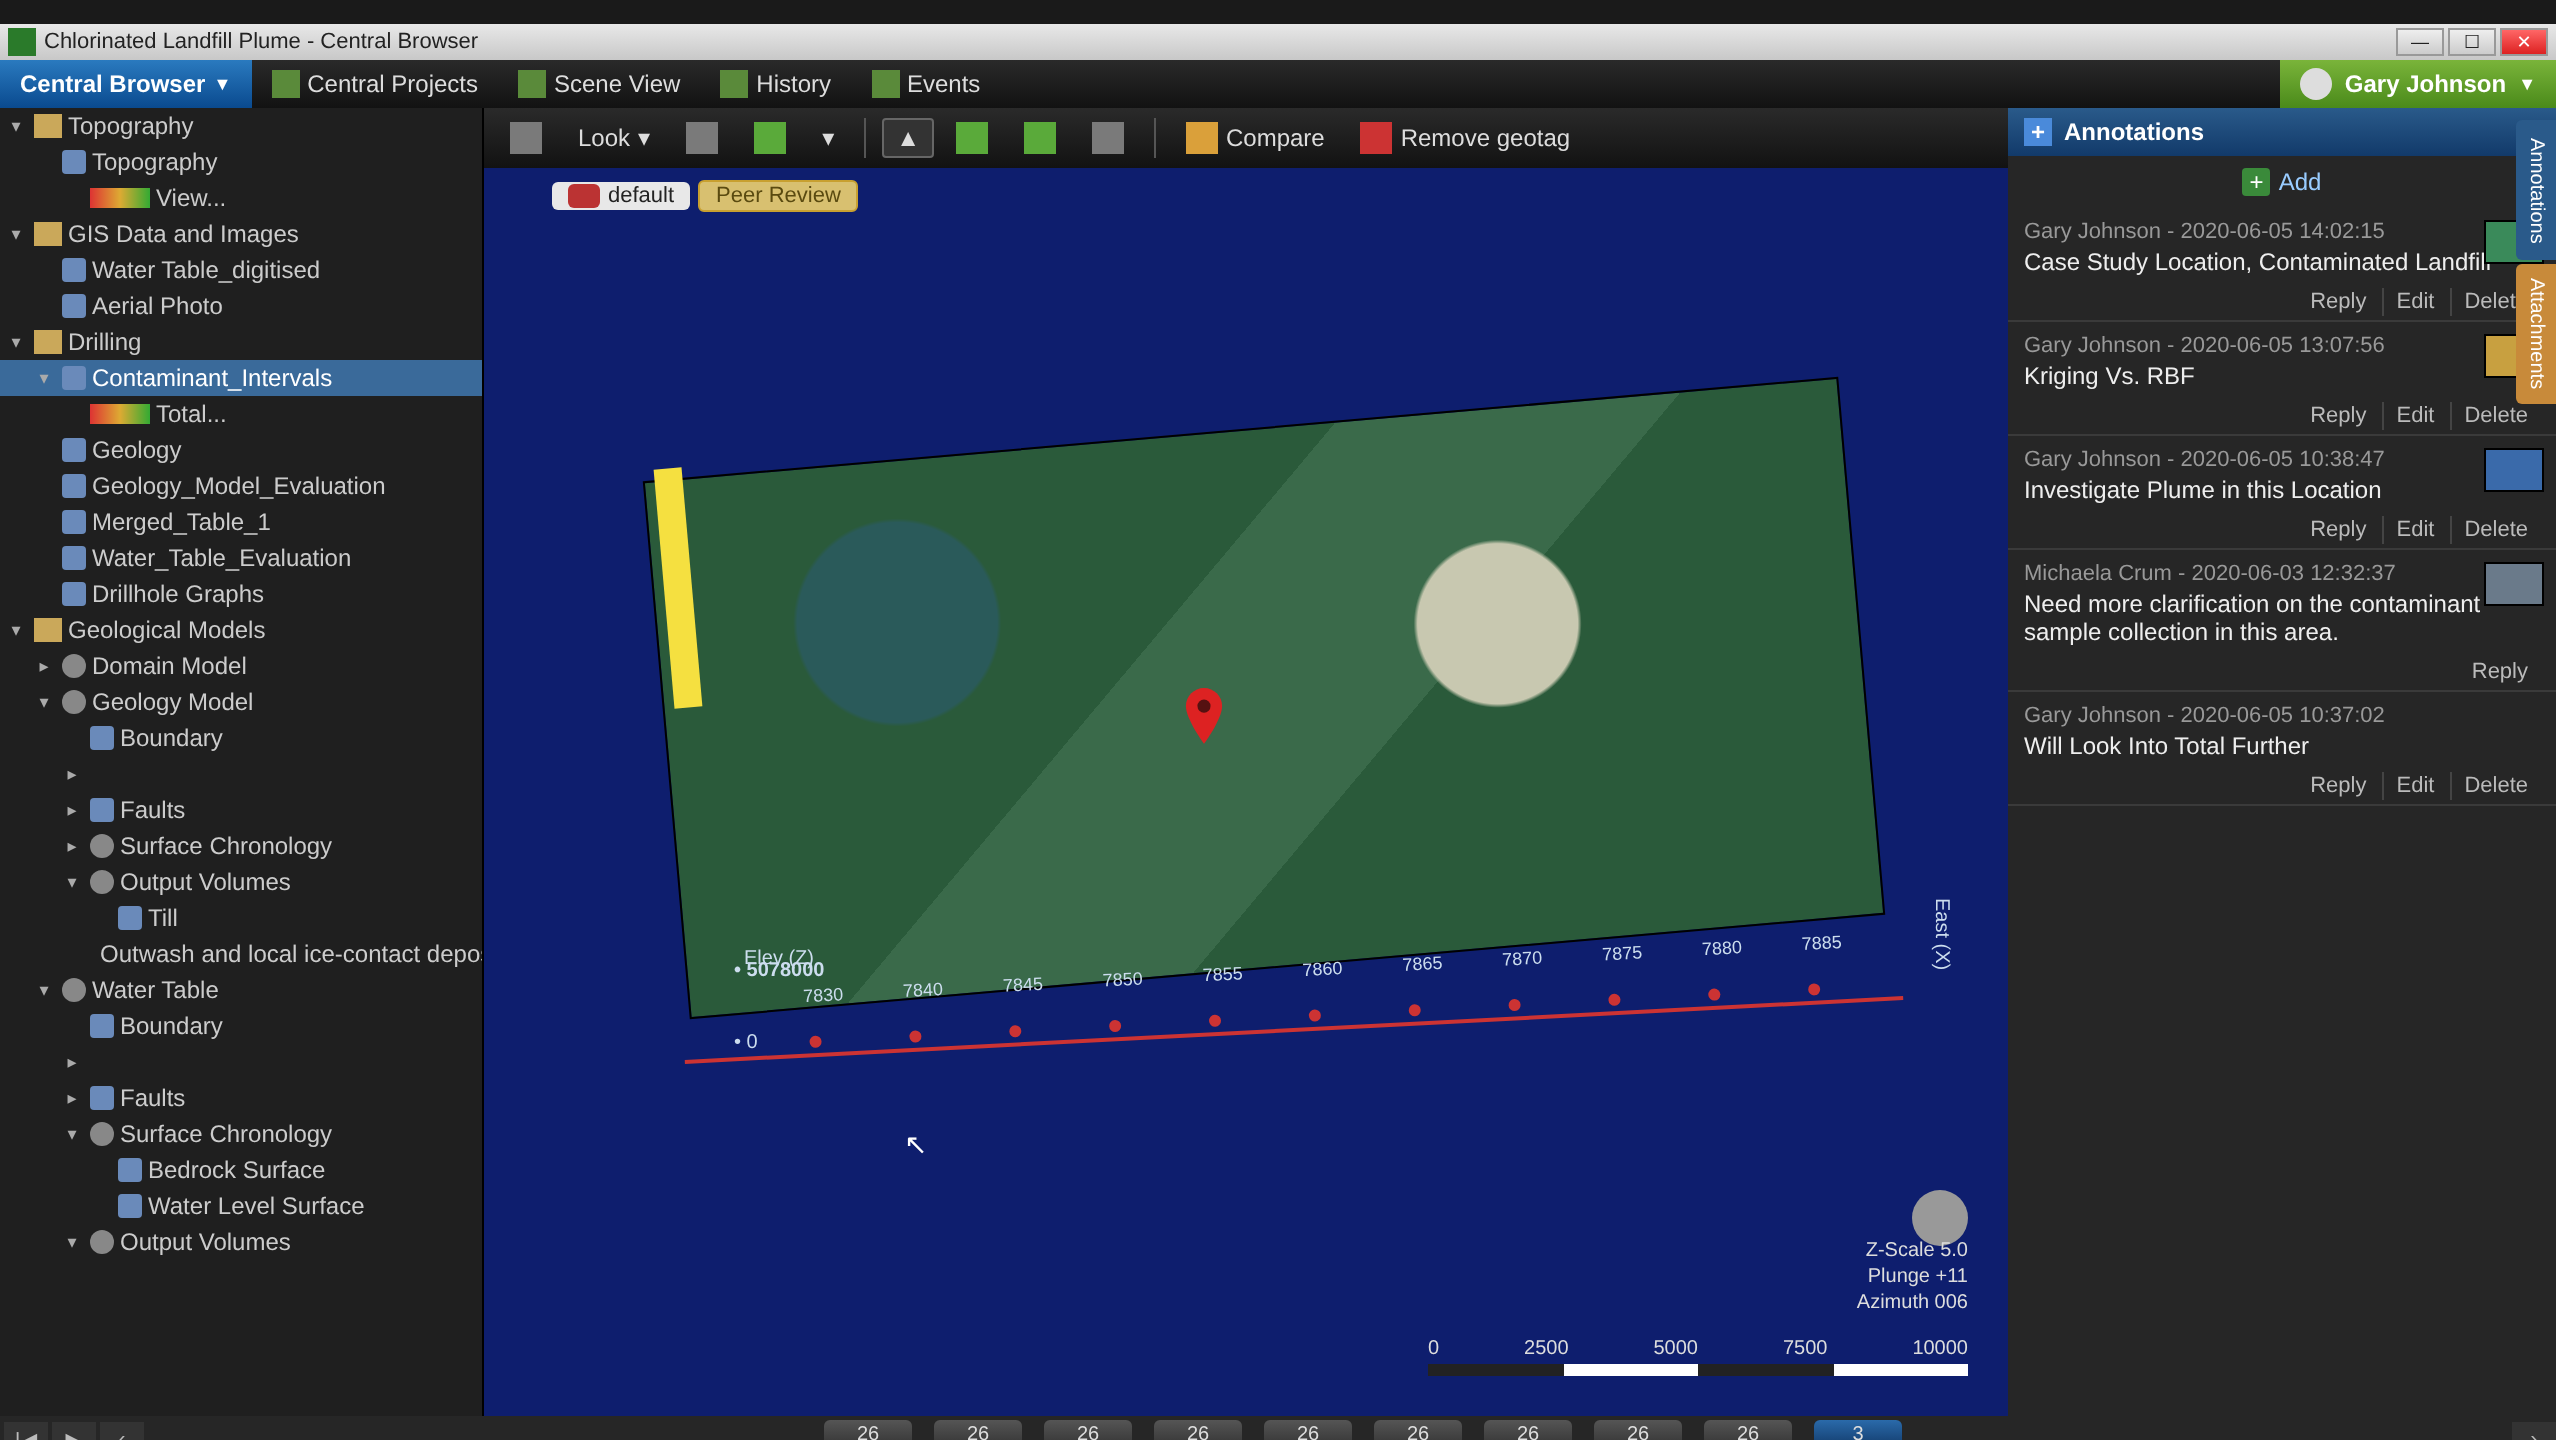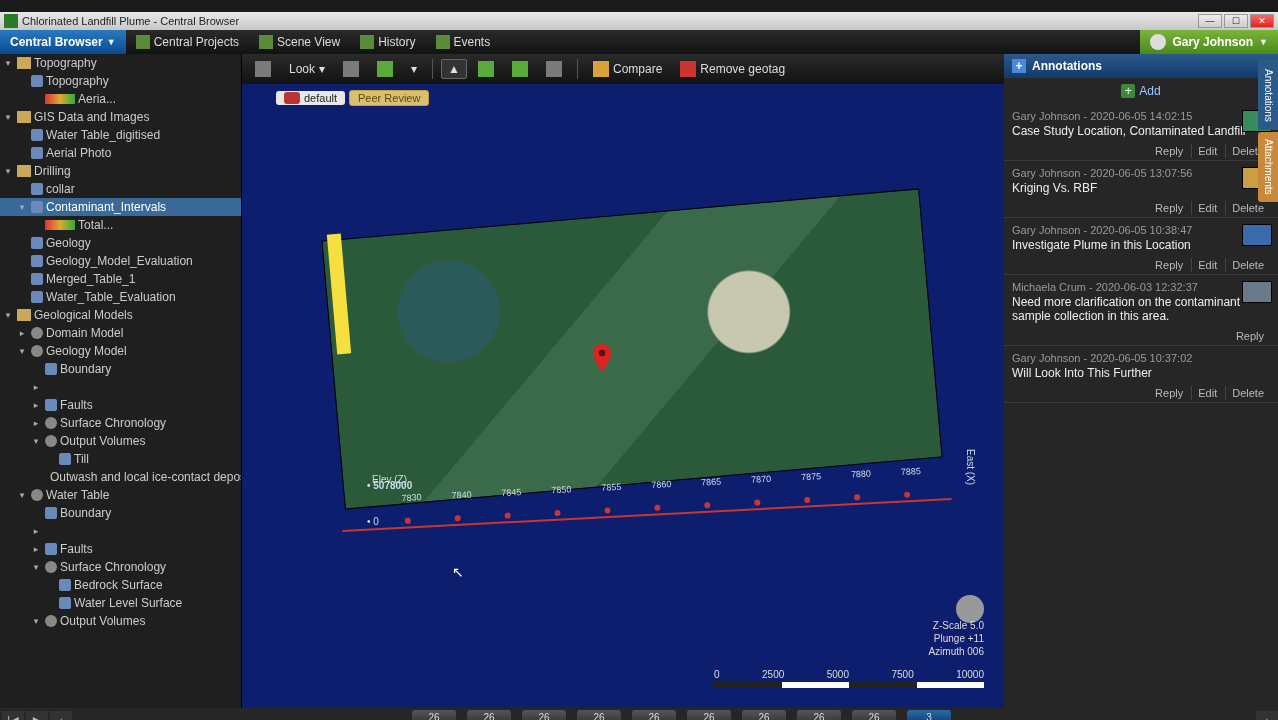--- a/index.html
+++ b/index.html
@@ -187,21 +187,21 @@
         <span>Topography</span>
       </div>
       <div class="tree-row indent-1">
         <span class="exp"></span>
         <span class="leaf"></span>
         <span>Topography</span>
       </div>
       <div class="tree-row indent-2">
         <span class="exp"></span>
         <span class="swatch" style="background:linear-gradient(90deg,#d33,#da3,#3a3)"></span>
-        <span>Aeria...</span>
+        <span>View...</span>
       </div>
       <div class="tree-row indent-0">
         <span class="exp">▾</span>
         <span class="fold"></span>
         <span>GIS Data and Images</span>
       </div>
       <div class="tree-row indent-1">
         <span class="exp"></span>
         <span class="leaf"></span>
         <span>Water Table_digitised</span>
@@ -209,25 +209,20 @@
       <div class="tree-row indent-1">
         <span class="exp"></span>
         <span class="leaf"></span>
         <span>Aerial Photo</span>
       </div>
       <div class="tree-row indent-0">
         <span class="exp">▾</span>
         <span class="fold"></span>
         <span>Drilling</span>
       </div>
-      <div class="tree-row indent-1">
-        <span class="exp"></span>
-        <span class="leaf"></span>
-        <span>collar</span>
-      </div>
       <div class="tree-row indent-1 sel">
         <span class="exp">▾</span>
         <span class="leaf"></span>
         <span>Contaminant_Intervals</span>
       </div>
       <div class="tree-row indent-2">
         <span class="exp"></span>
         <span class="swatch" style="background:linear-gradient(90deg,#d33,#da3,#3a3)"></span>
         <span>Total...</span>
       </div>
@@ -243,20 +238,25 @@
       </div>
       <div class="tree-row indent-1">
         <span class="exp"></span>
         <span class="leaf"></span>
         <span>Merged_Table_1</span>
       </div>
       <div class="tree-row indent-1">
         <span class="exp"></span>
         <span class="leaf"></span>
         <span>Water_Table_Evaluation</span>
+      </div>
+      <div class="tree-row indent-1">
+        <span class="exp"></span>
+        <span class="leaf"></span>
+        <span>Drillhole Graphs</span>
       </div>
       <div class="tree-row indent-0">
         <span class="exp">▾</span>
         <span class="fold"></span>
         <span>Geological Models</span>
       </div>
       <div class="tree-row indent-1">
         <span class="exp">▸</span>
         <span class="gear"></span>
         <span>Domain Model</span>
@@ -501,21 +501,21 @@
         <div class="ann">
           <div class="thumb" style="background:#6a7a8a"></div>
           <div class="meta">Michaela Crum - 2020-06-03 12:32:37</div>
           <div class="title">Need more clarification on the contaminant sample collection in this area.</div>
           <div class="actions">
             <span>Reply</span>
           </div>
         </div>
         <div class="ann">
           <div class="meta">Gary Johnson - 2020-06-05 10:37:02</div>
-          <div class="title">Will Look Into This Further</div>
+          <div class="title">Will Look Into Total Further</div>
           <div class="actions">
             <span>Reply</span>
             <span>Edit</span>
             <span>Delete</span>
           </div>
         </div>
       </div>
   </div>
 </div>
 

